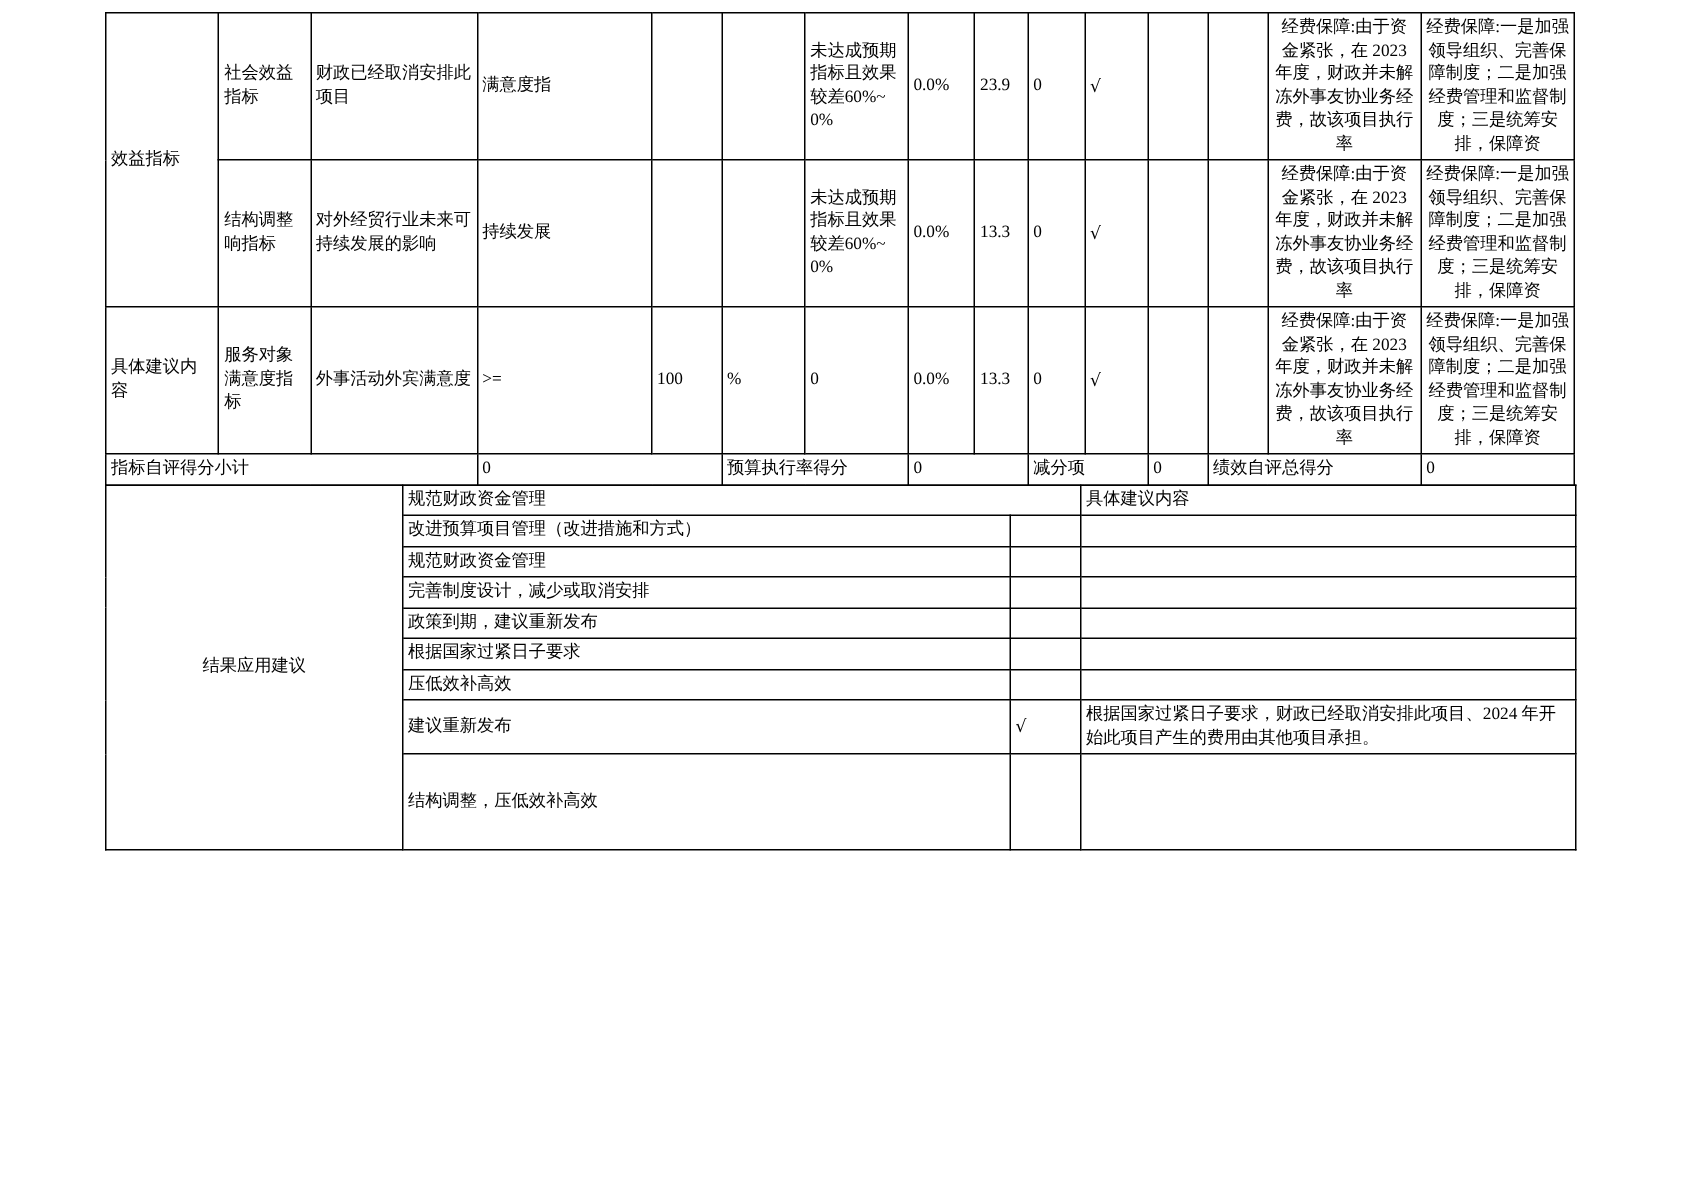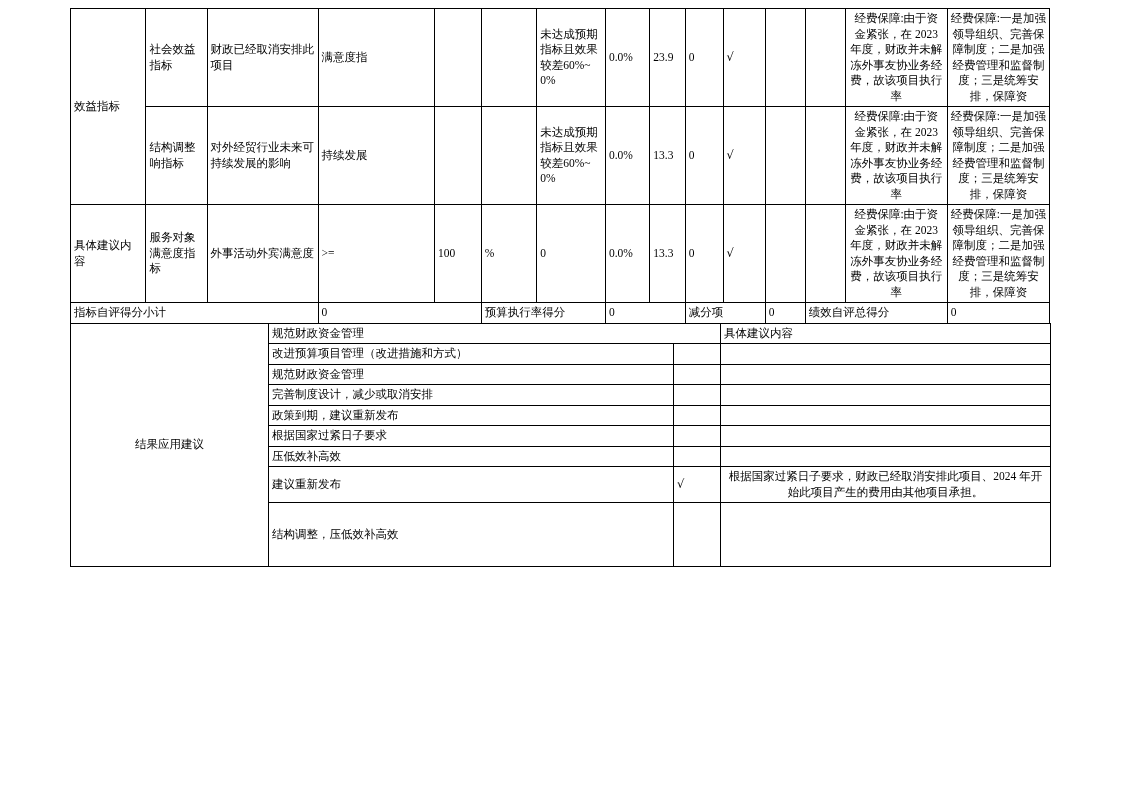--- a/index.html
+++ b/index.html
@@ -62,21 +62,21 @@
     vertical-align: middle;
     margin-top: 31px;
   }
   .advice-item {
     padding-left: 4px;
   }
   .advice-detail {
     font-size: 11.5px;
     line-height: 1.5;
     padding: 2px 4px;
-    text-align: center;
+    text-align: left;
     vertical-align: top;
     margin-left: 20px;
   }
 </style>
 </head>
 <body>
 
 <div class="page">
   <div class="sheet">
 

